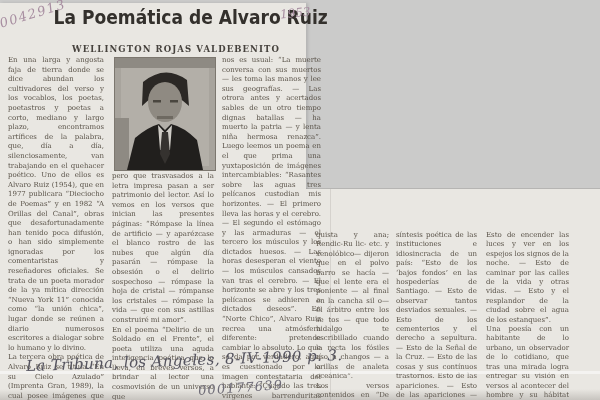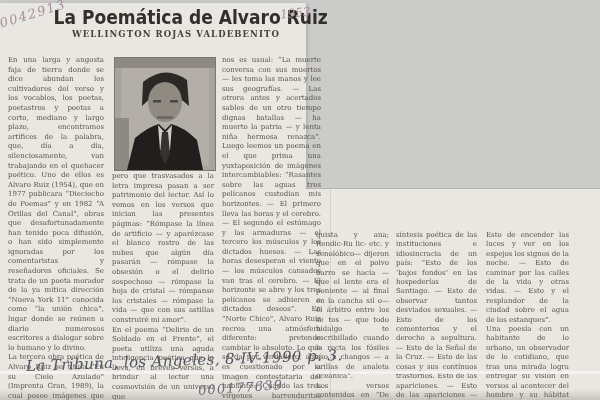--- a/index.html
+++ b/index.html
@@ -11,21 +11,21 @@
   .paper-bottom{position:absolute;left:0;top:189px;width:600px;height:211px;background:#e9e7e2;}
   .seam-v{position:absolute;left:330px;top:189px;width:1px;height:211px;background:rgba(90,85,80,0.14);}
   .seam-h{position:absolute;left:306px;top:188px;width:294px;height:1px;background:rgba(90,85,80,0.18);}
   .crease{position:absolute;left:0;top:371px;width:600px;height:3px;background:rgba(255,255,255,0.5);}
   .bottom-shade{position:absolute;left:0;top:389px;width:600px;height:11px;
                 background:linear-gradient(rgba(120,115,110,0),rgba(110,105,100,0.28));}
   
   .masthead{position:absolute;left:40px;top:7px;width:272px;text-align:center;}
   .title{font-family:"DejaVu Sans",sans-serif;font-weight:bold;font-size:19px;line-height:21px;
          color:#33302c;white-space:nowrap;transform:scaleX(0.9);transform-origin:center;}
-  .byline{margin-top:1px;font-size:8.5px;font-weight:bold;letter-spacing:1.1px;color:#46423d;}
+  .byline{margin-top:16px;font-size:8.5px;font-weight:bold;letter-spacing:1.1px;color:#46423d;}
   
   .col{position:absolute;top:56px;font-size:7px;line-height:9.6px;color:#5a5349;
        text-align:justify;white-space:pre-line;}
   .c1{left:8px;width:96px;}
   .c2{left:112px;width:102px;top:172px;}
   .c3{left:222px;width:99px;}
   .scrapcol{top:231px;line-height:9.4px;}
   .c4{left:316px;width:73px;}
   .c5{left:396px;width:81px;}
   .c6{left:486px;width:83px;}

